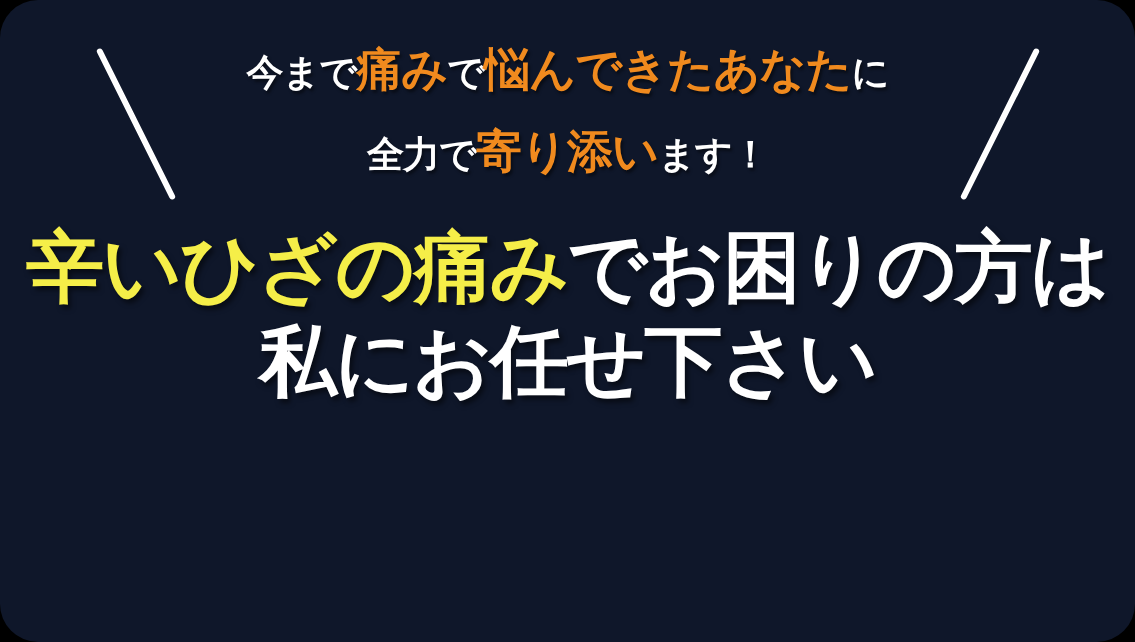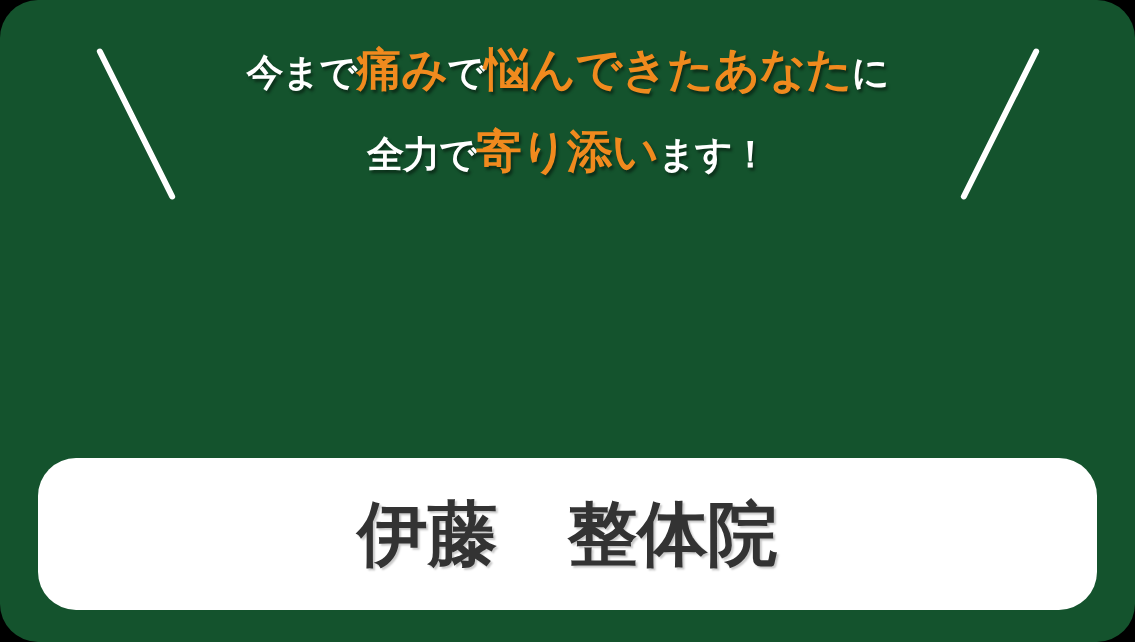--- a/index.html
+++ b/index.html
@@ -11,21 +11,21 @@
     width: 1135px;
     height: 642px;
     overflow: hidden;
     font-family: "Liberation Sans", "DejaVu Sans", sans-serif;
   }
 
   #banner {
     position: relative;
     width: 1135px;
     height: 642px;
-    background: #14532d;
+    background: #0f172a;
     border-radius: 38px;
     overflow: hidden;
     box-sizing: border-box;
   }
 
   
   .slash {
     position: absolute;
     background: #ffffff;
     width: 6px;
@@ -138,18 +138,23 @@
 
   <div id="lead">
     <span class="lead-line">
       <span class="lead-sm">今まで</span><span class="lead-lg">痛み</span><span class="lead-sm">で</span><span class="lead-lg">悩んできたあなた</span><span class="lead-sm">に</span>
     </span>
     <span class="lead-line">
       <span class="lead-sm">全力で</span><span class="lead-lg">寄り添い</span><span class="lead-sm">ます！</span>
     </span>
   </div>
 
+  <div id="headline">
+    <span class="head-line">
+      <span class="head-yellow">辛いひざの痛み</span><span class="head-white">でお困りの方は</span>
+    </span>
+    <span class="head-line">
+      <span class="head-white">私にお任せ下さい</span>
+    </span>
+  </div>
 
-  <div id="nameplate">
-    <span id="clinic-name">伊藤　整体院</span>
-  </div>
 
 </div>
 
 </body></html>

